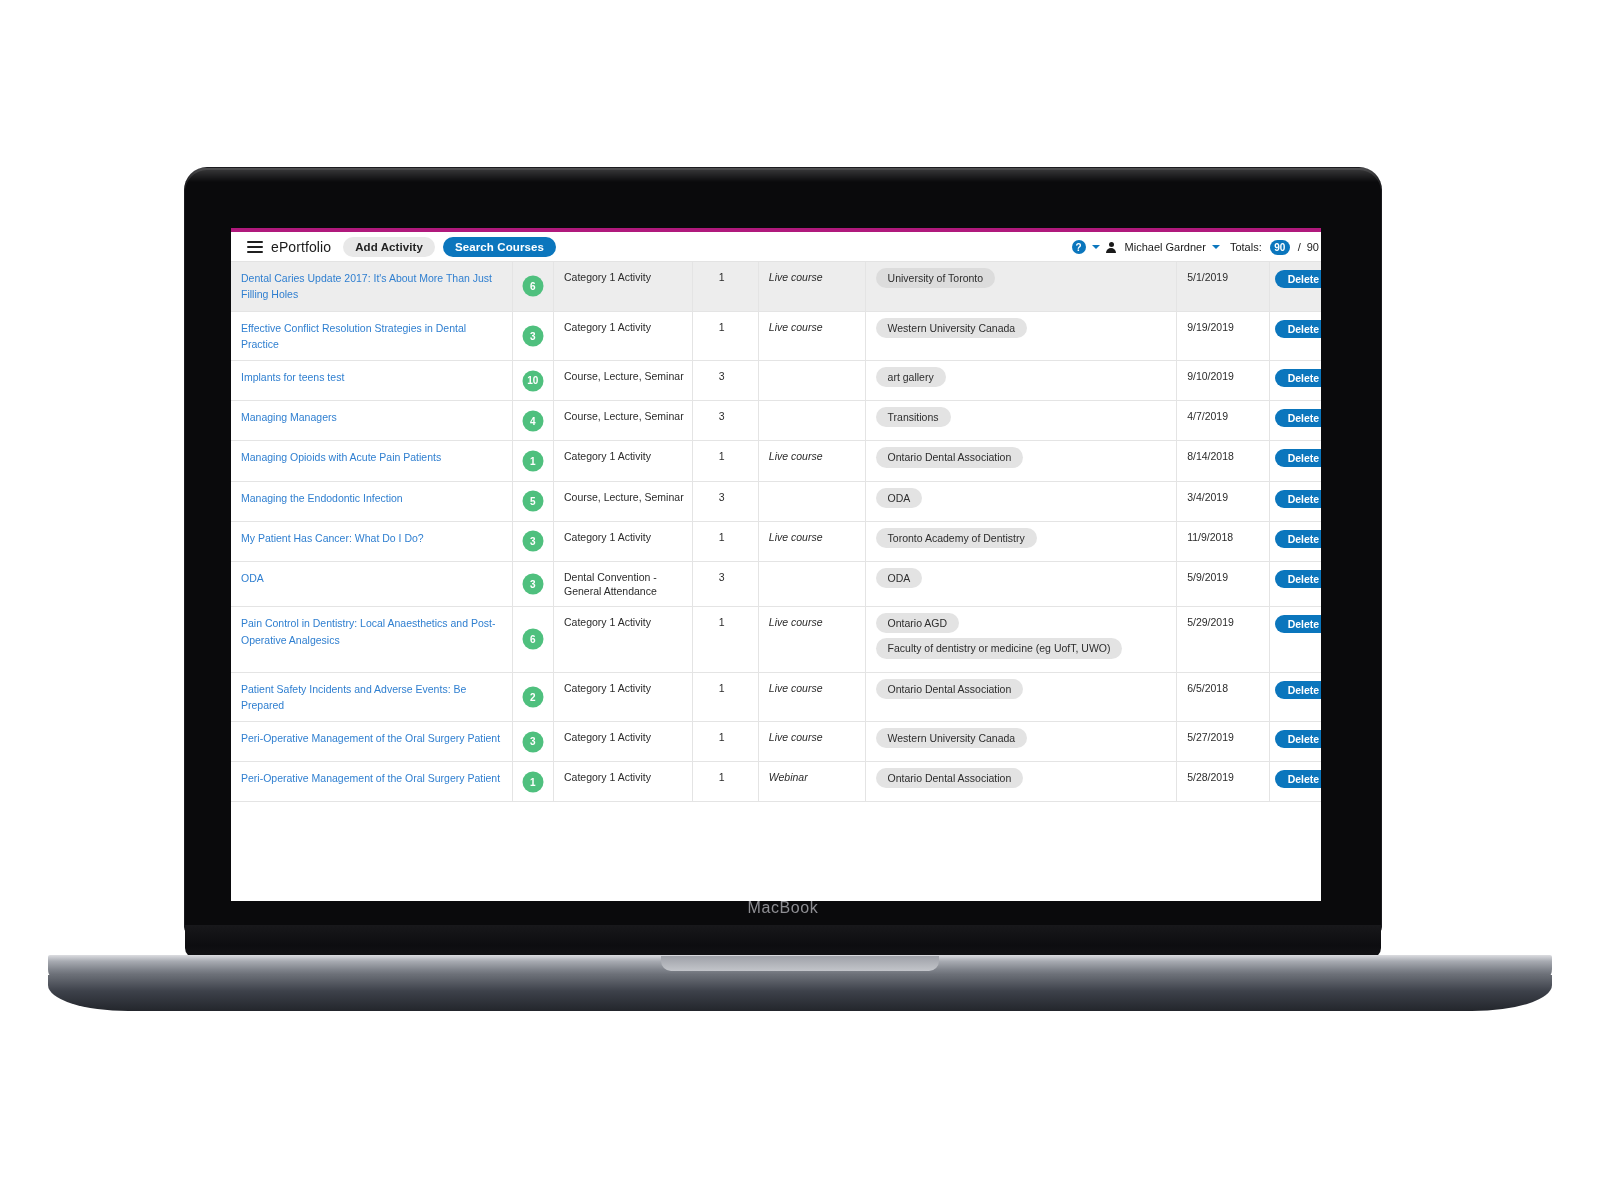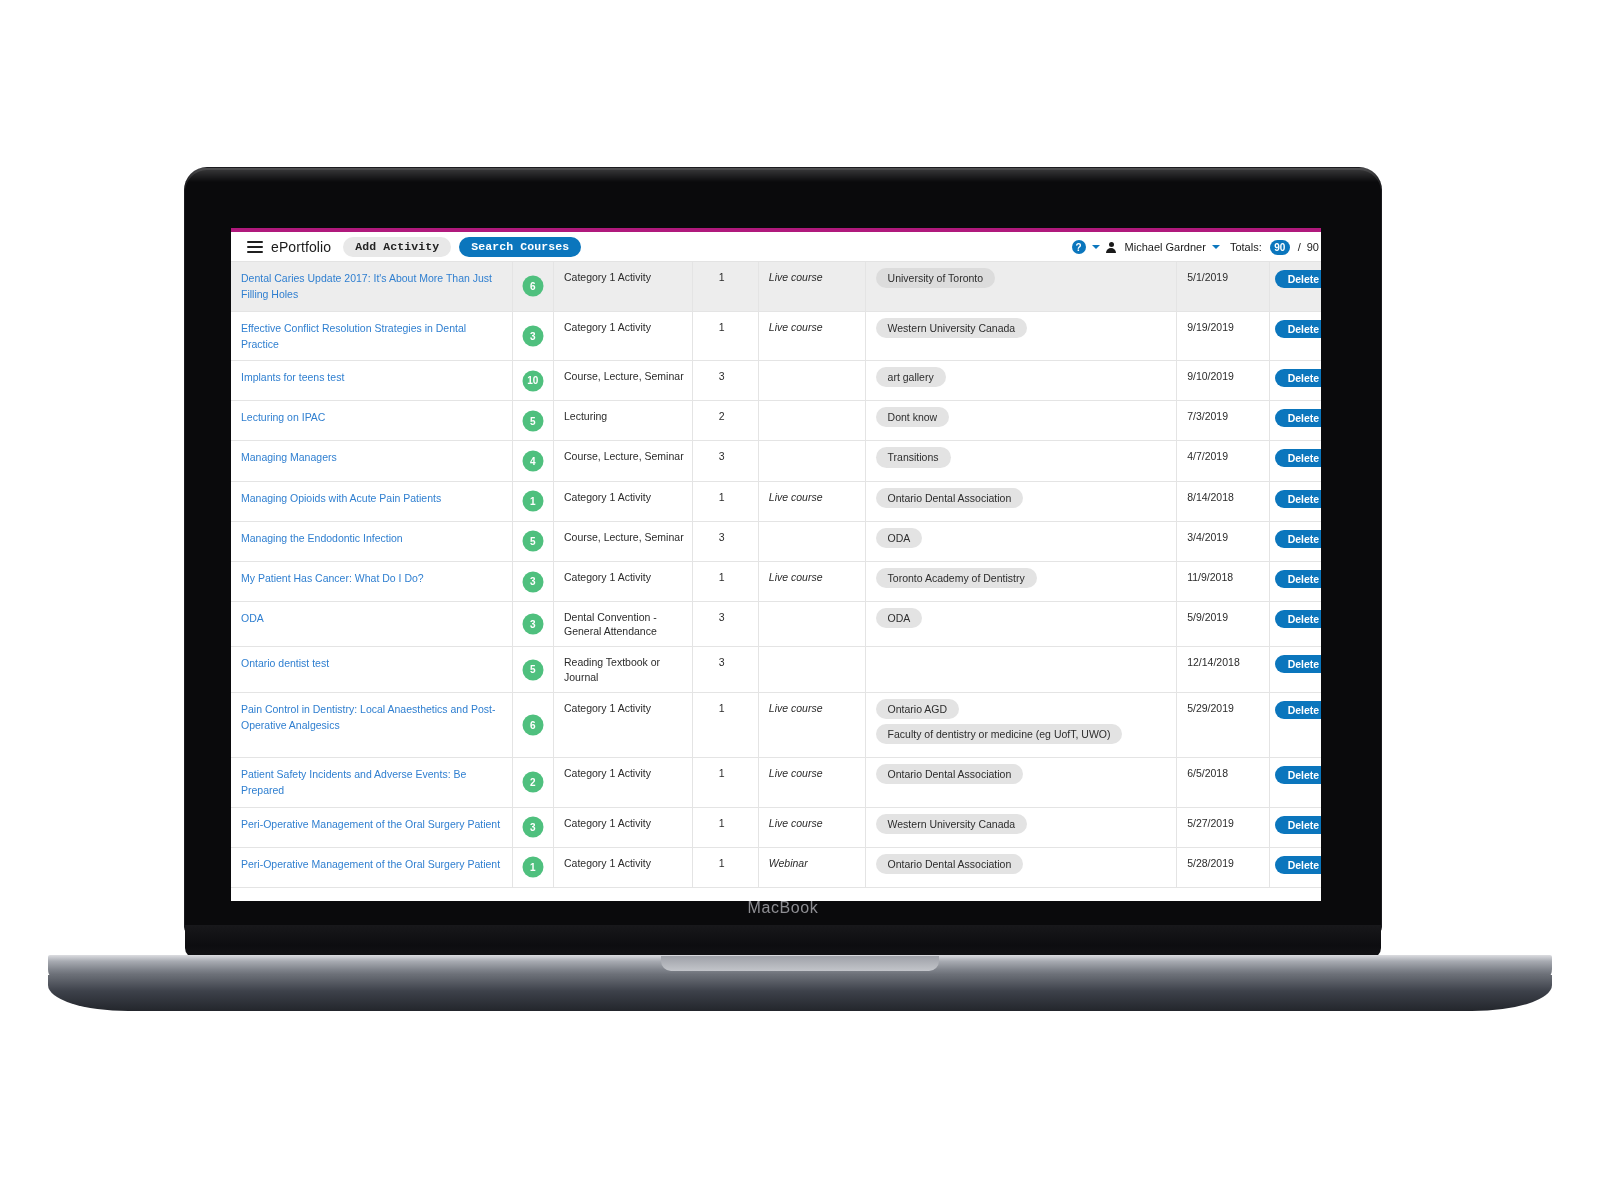--- a/index.html
+++ b/index.html
@@ -85,21 +85,21 @@
   }
   .hamburger { width:16px; height:12px; display:flex; flex-direction:column;
     justify-content:space-between; margin-right:8px; cursor:pointer; }
   .hamburger span { display:block; height:2px; background:#202020; border-radius:1px; }
   .logo-text { font-size:14px; color:#1a1a1a; font-weight:400; letter-spacing:0.1px; margin-right:12px; }
 
   .pill {
     display:inline-flex; align-items:center; justify-content:center;
     height:20px; padding:0 12px; border-radius:11px;
     font-size:11.5px; font-weight:700; letter-spacing:0.1px;
-    cursor:pointer; white-space:nowrap;font-family:Liberation Mono, monospace;
+    cursor:pointer; white-space:nowrap;
   }
   .pill-grey { background:#e8e8e8; color:#222; margin-right:8px; }
   .pill-blue { background:#0b76bd; color:#fff; }
 
   .nav-right {
     position:absolute; right:2px; top:0; height:30px;
     display:flex; align-items:center; gap:6px; font-size:11px; color:#222;
   }
   .help-circle {
     width:14px; height:14px; border-radius:50%; background:#0b76bd; color:#fff;
@@ -272,35 +272,20 @@
                 <td class="c-credits">3</td>
                 <td class="c-format"></td>
                 <td class="c-provider"><div class="chip">art gallery</div></td>
                 <td class="c-date"><span class="date-txt">9/10/2019</span></td>
                 <td class="c-delete"><button class="btn-delete">Delete</button></td>
                 <td class="c-plus"><div class="btn-plus">
                     <div class="plus-glyph"></div>
                   </div></td>
               </tr>
               <tr>
-                <td class="c-title"><span class="title-link">Lecturing on IPAC</span></td>
-                <td class="c-badge">
-                  <div class="badge-circle">5</div>
-                </td>
-                <td class="c-type">Lecturing</td>
-                <td class="c-credits">2</td>
-                <td class="c-format"></td>
-                <td class="c-provider"><div class="chip">Dont know</div></td>
-                <td class="c-date"><span class="date-txt">7/3/2019</span></td>
-                <td class="c-delete"><button class="btn-delete">Delete</button></td>
-                <td class="c-plus"><div class="btn-plus">
-                    <div class="plus-glyph"></div>
-                  </div></td>
-              </tr>
-              <tr>
                 <td class="c-title"><span class="title-link">Managing Managers</span></td>
                 <td class="c-badge">
                   <div class="badge-circle">4</div>
                 </td>
                 <td class="c-type">Course, Lecture, Seminar</td>
                 <td class="c-credits">3</td>
                 <td class="c-format"></td>
                 <td class="c-provider"><div class="chip">Transitions</div></td>
                 <td class="c-date"><span class="date-txt">4/7/2019</span></td>
                 <td class="c-delete"><button class="btn-delete">Delete</button></td>
@@ -362,35 +347,20 @@
                 <td class="c-credits">3</td>
                 <td class="c-format"></td>
                 <td class="c-provider"><div class="chip">ODA</div></td>
                 <td class="c-date"><span class="date-txt">5/9/2019</span></td>
                 <td class="c-delete"><button class="btn-delete">Delete</button></td>
                 <td class="c-plus"><div class="btn-plus">
                     <div class="plus-glyph"></div>
                   </div></td>
               </tr>
               <tr>
-                <td class="c-title"><span class="title-link">Ontario dentist test</span></td>
-                <td class="c-badge">
-                  <div class="badge-circle">5</div>
-                </td>
-                <td class="c-type">Reading Textbook or Journal</td>
-                <td class="c-credits">3</td>
-                <td class="c-format"></td>
-                <td class="c-provider"></td>
-                <td class="c-date"><span class="date-txt">12/14/2018</span></td>
-                <td class="c-delete"><button class="btn-delete">Delete</button></td>
-                <td class="c-plus"><div class="btn-plus">
-                    <div class="plus-glyph"></div>
-                  </div></td>
-              </tr>
-              <tr>
                 <td class="c-title"><span class="title-link">Pain Control in Dentistry: Local Anaesthetics and Post-Operative Analgesics</span></td>
                 <td class="c-badge">
                   <div class="badge-circle">6</div>
                 </td>
                 <td class="c-type">Category 1 Activity</td>
                 <td class="c-credits">1</td>
                 <td class="c-format">Live course</td>
                 <td class="c-provider"><div class="chip">Ontario AGD</div><div class="chip">Faculty of dentistry or medicine (eg UofT, UWO)</div></td>
                 <td class="c-date"><span class="date-txt">5/29/2019</span></td>
                 <td class="c-delete"><button class="btn-delete">Delete</button></td>

